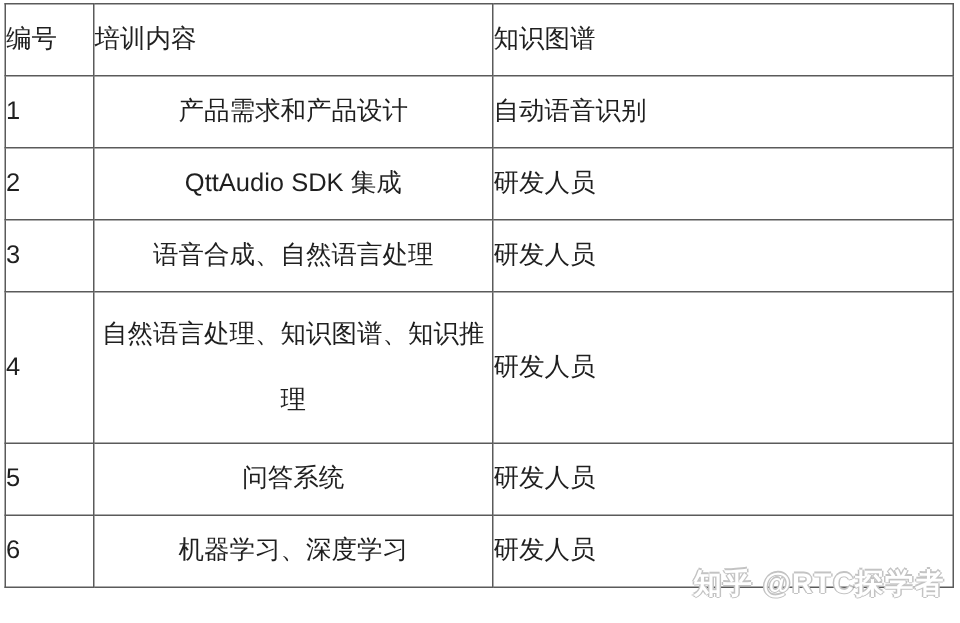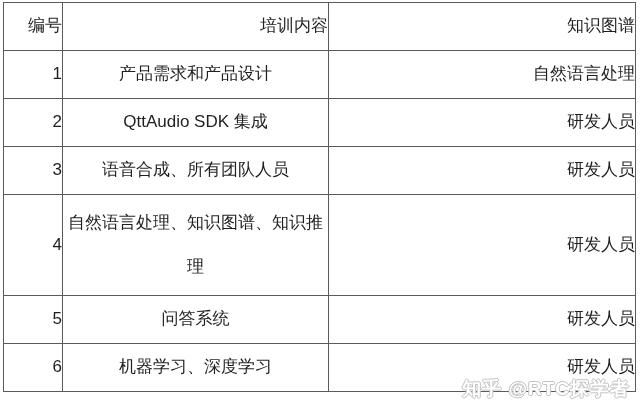--- a/index.html
+++ b/index.html
@@ -30,21 +30,21 @@
     font-weight: 400;
     line-height: 2.6;
     vertical-align: middle;
   }
   .training-table col.col-num { width: 59px; }
   .training-table col.col-content { width: 266px; }
   .training-table col.col-people { width: 307px; }
   .training-table tr.row-header { height: 48px; }
   .training-table tr.row-normal { height: 48px; }
   .training-table tr.row-tall { height: 101px; }
-  .cell-center { text-align: right; }
+  .cell-center { text-align: left; }
   .cell-left {
     text-align: center;
     padding-left: 12px;
     padding-right: 6px;
   }
   .watermark {
     position: absolute;
     top: 376px;
     right: 10px;
     font-size: 19px;
@@ -67,30 +67,30 @@
   </colgroup>
   <tbody>
     <tr class="row-header">
       <td class="cell-center">编号</td>
       <td class="cell-center">培训内容</td>
       <td class="cell-center">知识图谱</td>
     </tr>
     <tr class="row-normal">
       <td class="cell-center">1</td>
       <td class="cell-left">产品需求和产品设计</td>
-      <td class="cell-center">自然语言处理</td>
+      <td class="cell-center">自动语音识别</td>
     </tr>
     <tr class="row-normal">
       <td class="cell-center">2</td>
       <td class="cell-left">QttAudio SDK 集成</td>
       <td class="cell-center">研发人员</td>
     </tr>
     <tr class="row-normal">
       <td class="cell-center">3</td>
-      <td class="cell-left">语音合成、所有团队人员</td>
+      <td class="cell-left">语音合成、自然语言处理</td>
       <td class="cell-center">研发人员</td>
     </tr>
     <tr class="row-tall">
       <td class="cell-center">4</td>
       <td class="cell-left">自然语言处理、知识图谱、知识推理</td>
       <td class="cell-center">研发人员</td>
     </tr>
     <tr class="row-normal">
       <td class="cell-center">5</td>
       <td class="cell-left">问答系统</td>

